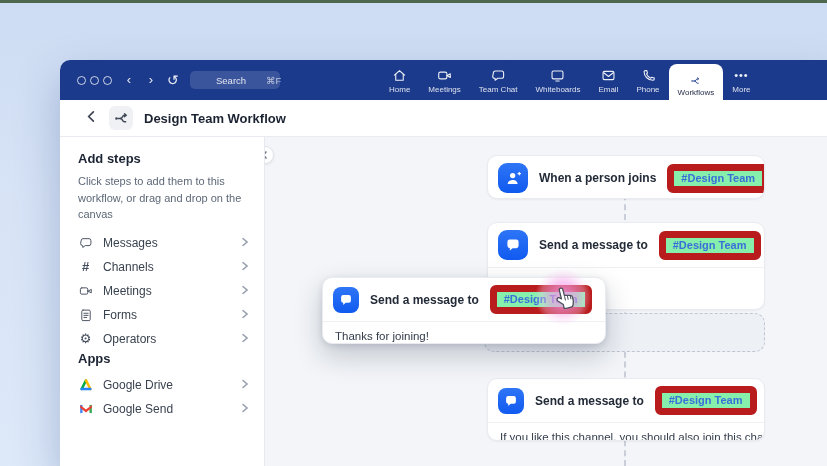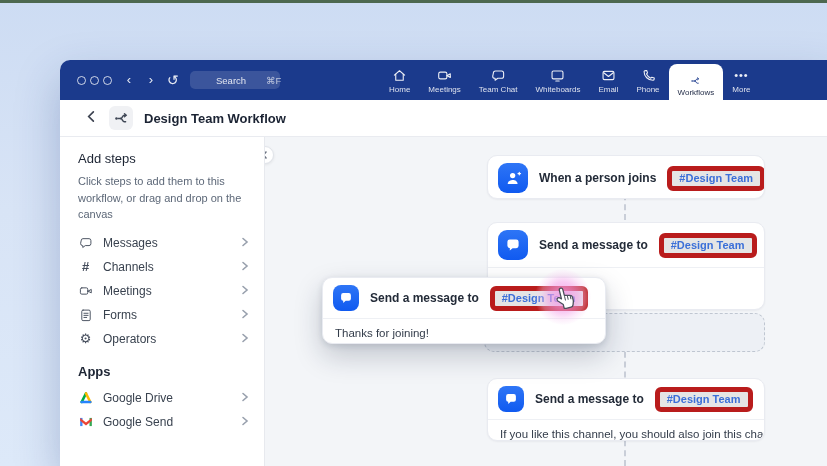--- a/index.html
+++ b/index.html
@@ -61,31 +61,31 @@
   .tb-version { font-size:12px; font-weight:700; color:#20293a; }
   .draft-pill { background:#f0f1f4; border-radius:6px; padding:3px 9px; font-size:11.5px; color:#333b49; }
   .tb-caret svg { width:11px; height:11px; stroke:#555c69; fill:none; stroke-width:1.8; stroke-linecap:round; }
 
   
   .app-body { display:flex; height:329px; }
   .sidebar {
     width:205px; background:#fff; border-right:1px solid #e7e9ee;
     padding:14px 14px 0 18px; position:relative; flex:none;
   }
-  .side-head { font-size:13px; font-weight:400; color:#1c2433; }
+  .side-head { font-size:13px; font-weight:700; color:#1c2433; }
   .side-desc { margin-top:7px; font-size:11px; line-height:1.5; color:#5d6878; }
   .step-list { margin-top:8px; }
   .side-row { height:24px; display:flex; align-items:center; gap:10px; font-size:12px; color:#39424f; }
   .side-row .ric { width:15px; height:15px; display:grid; place-items:center; color:#4a5260; flex:none; }
   .side-row .ric svg { width:14px; height:14px; stroke:currentColor; fill:none; stroke-width:1.4; stroke-linecap:round; stroke-linejoin:round; }
   .side-row .hash { font-size:13px; font-weight:600; color:#454d5c; }
   .side-row .gearg { font-size:13px; color:#454d5c; }
   .side-row .chev { margin-left:auto; }
   .side-row .chev svg { width:10px; height:10px; stroke:#98a0ad; fill:none; stroke-width:1.6; stroke-linecap:round; }
-  .apps-head { margin-top:13px; font-size:13px; font-weight:700; color:#1c2433; margin-bottom:7px; }
+  .apps-head { margin-top:0; font-size:13px; font-weight:700; color:#1c2433; margin-bottom:7px; }
 
   .canvas { flex:1; position:relative; background:#f3f5f8; overflow:hidden; }
   .collapse-btn {
     position:absolute; left:-9px; top:9px; width:18px; height:18px; border-radius:50%;
     background:#fff; border:1px solid #e1e4ea; box-shadow:0 1px 3px rgba(0,0,0,.08);
     display:grid; place-items:center; z-index:6;
   }
   .collapse-btn svg { width:8px; height:8px; stroke:#6b7280; fill:none; stroke-width:1.6; stroke-linecap:round; }
 
   .vline { position:absolute; left:359px; top:18px; bottom:0; width:0; border-left:2px dashed #c9ced8; z-index:0; }
@@ -96,21 +96,21 @@
   }
   .card-head { display:flex; align-items:center; gap:11px; padding:7px 10px; font-size:12px; font-weight:700; color:#232b38; white-space:nowrap; }
   .blue-ic {
     border-radius:9px; background:linear-gradient(180deg,#2e75f6,#105af0);
     display:grid; place-items:center; flex:none; color:#fff;
   }
   .blue-ic.lg { width:30px; height:30px; }
   .blue-ic.sm { width:26px; height:26px; border-radius:8px; }
   .blue-ic svg { fill:#fff; }
   .chan-pill {
-    background:#e5e5e5; border:5px solid #b91c1c; color:#3b6fd8; border-radius:6px;
+    background:#86efac; border:7px solid #b91c1c; color:#3b6fd8; border-radius:6px;
     padding:1px 7px 2px; font-size:11px; font-weight:600; white-space:nowrap;
   }
   .divider { height:1px; background:#eef0f4; }
   .card-body { padding:8px 12px; font-size:11.5px; color:#333c4a; white-space:nowrap; }
 
   #card-trigger { left:222px; top:18px; width:278px; height:44px; }
   #card-msg1   { left:222px; top:85px; width:278px; height:88px; }
   #dropzone {
     position:absolute; left:219px; top:176px; width:281px; height:39px;
     border:1.5px dashed #bfc6d1; border-radius:10px; background:#edf0f5; z-index:1;

